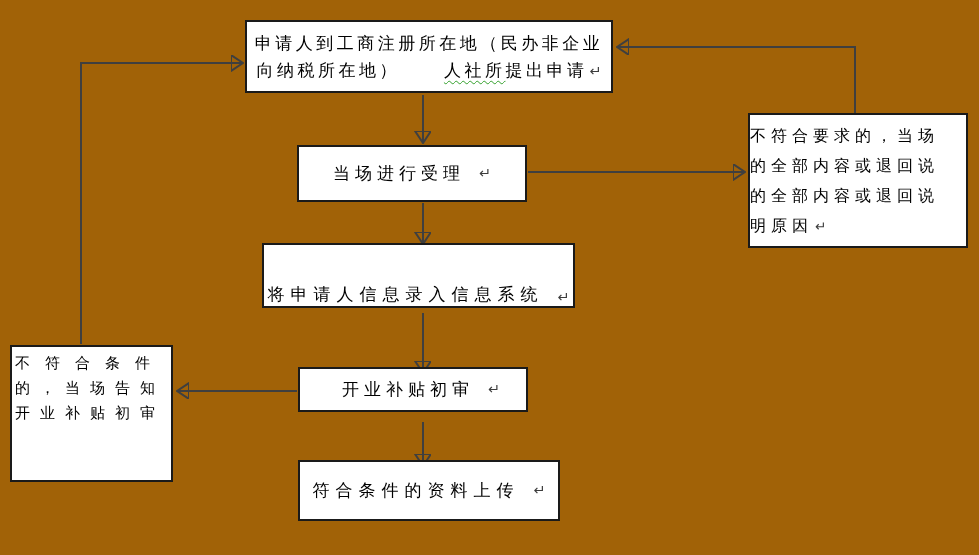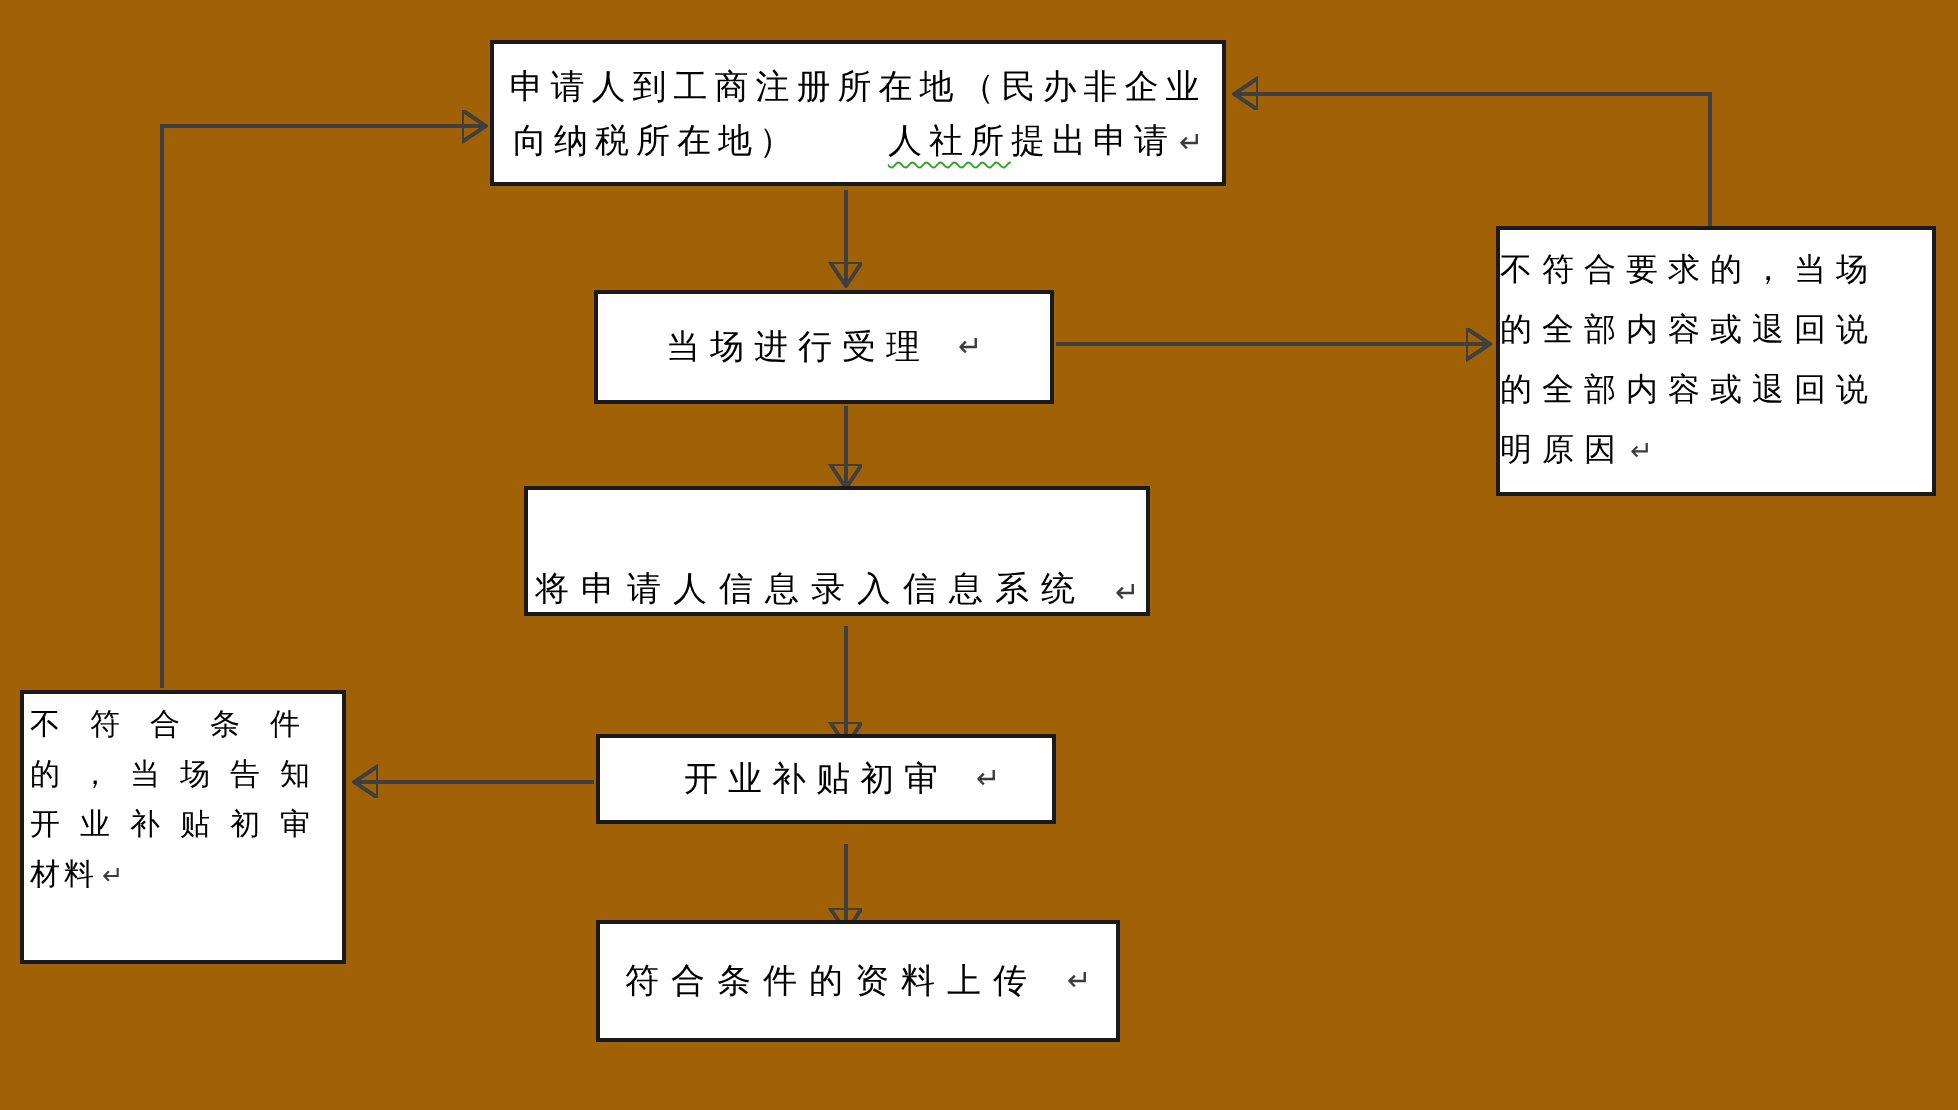--- a/index.html
+++ b/index.html
@@ -103,18 +103,15 @@
     <div class="tline">的全部内容或退回说</div>
     <div class="tline">
       <span>明原因</span><span class="ret">↵</span>
     </div>
   </div>
 
   <div class="node n-reject-left">
     <div class="tline lb-l1">不符合条件</div>
     <div class="tline lb-l2">的，当场告知</div>
     <div class="tline lb-l3">开业补贴初审</div>
-    <div class="tline lb-l5">
-      <span>材料</span><span class="ret">↵</span>
-    </div>
   </div>
 
 </div>
 
 </body></html>

